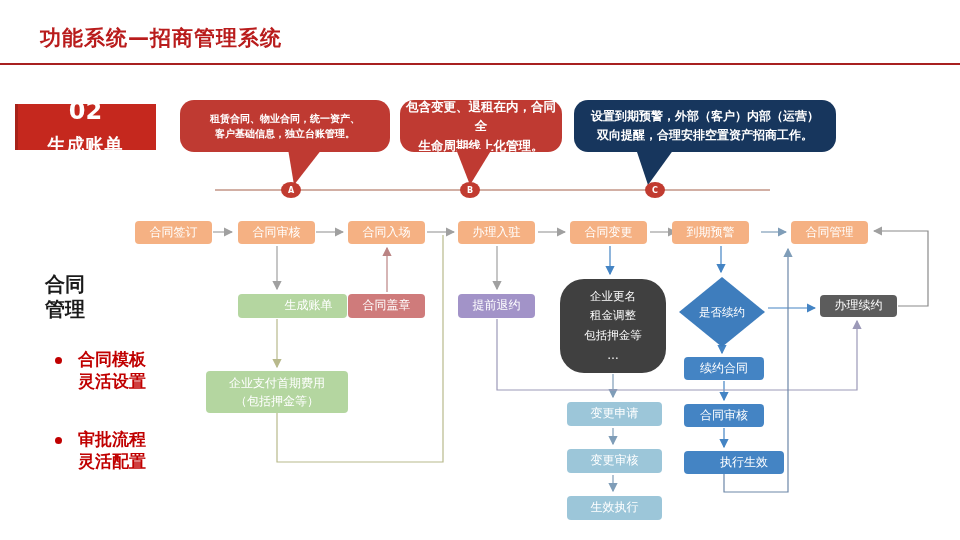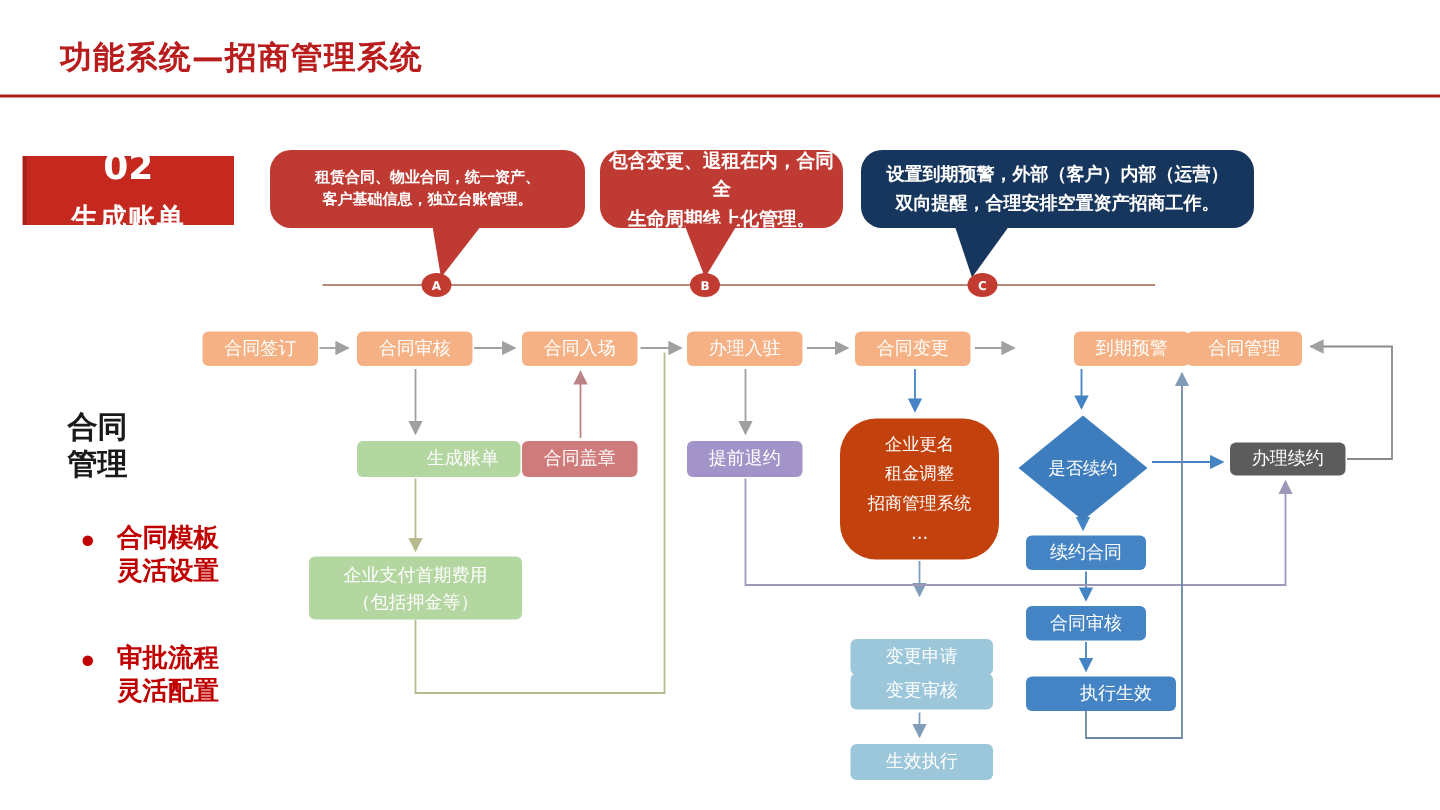--- a/index.html
+++ b/index.html
@@ -50,21 +50,21 @@
     z-index:2;
   }
   .orange{background:#f5b183;}
   .green{background:#b4d6a0;}
   .rose{background:#cf7b7b;}
   .purple{background:#a293c8;}
   .lightblue{background:#9cc6d9;}
   .blue{background:#4484c4;}
   .darkgray{background:#5c5c5c;}
   .teal-box{
-    background:#c2410c;border-radius:24px;line-height:1.7;font-size:11.5px;
+    background:#404040;border-radius:24px;line-height:1.7;font-size:11.5px;
     flex-direction:column;
   }
   .diamond{
     background:#3e7dbd;color:#fff;font-size:11.5px;font-weight:normal;
     clip-path:polygon(50% 0,100% 50%,50% 100%,0 50%);
     display:flex;flex-direction:row;align-items:center;justify-content:center;
     line-height:1.3;text-align:center;z-index:2;
   }
   svg.overlay{position:absolute;left:0;top:0;width:960px;height:540px;z-index:1;pointer-events:none;}
 </style>
@@ -174,45 +174,45 @@
   <path d="M 497,319 L 497,390 L 857,390 L 857,321" stroke="#9c99b8" stroke-width="1.2" fill="none" marker-end="url(#m-lav)"></path>
   <path d="M 724,474 L 724,492 L 788,492 L 788,249" stroke="#6d87a8" stroke-width="1.2" fill="none" marker-end="url(#m-steel)"></path>
   <path d="M 898,306 L 928,306 L 928,231 L 874,231" stroke="#8a8a8a" stroke-width="1.2" fill="none" marker-end="url(#m-gray)"></path>
 </svg>
 
 <div class="abs node orange" style="left:135px;top:221px;width:77px;height:23px;">合同签订</div>
 <div class="abs node orange" style="left:238px;top:221px;width:77px;height:23px;">合同审核</div>
 <div class="abs node orange" style="left:348px;top:221px;width:77px;height:23px;">合同入场</div>
 <div class="abs node orange" style="left:458px;top:221px;width:77px;height:23px;">办理入驻</div>
 <div class="abs node orange" style="left:570px;top:221px;width:77px;height:23px;">合同变更</div>
-<div class="abs node orange" style="left:716px;top:221px;width:77px;height:23px;">到期预警</div>
+<div class="abs node orange" style="left:672px;top:221px;width:77px;height:23px;">到期预警</div>
 <div class="abs node orange" style="left:791px;top:221px;width:77px;height:23px;">合同管理</div>
 
 <div class="abs node green" style="left:238px;top:294px;width:77px;height:24px;padding-left:32px;">生成账单</div>
 <div class="abs node rose" style="left:348px;top:294px;width:77px;height:24px;">合同盖章</div>
 <div class="abs node purple" style="left:458px;top:294px;width:77px;height:24px;">提前退约</div>
 
 <div class="abs node teal-box" style="left:560px;top:279px;width:106px;height:94px;">
   <span>企业更名</span>
   <span>租金调整</span>
-  <span>招商管理系统</span>
+  <span>包括押金等</span>
   <span>…</span>
 </div>
 
 <div class="abs diamond" style="left:679px;top:277px;width:86px;height:70px;">
   <span>是否</span>
   <span>续约</span>
 </div>
 
 <div class="abs node darkgray" style="left:820px;top:295px;width:77px;height:22px;">办理续约</div>
 
 <div class="abs node green" style="left:206px;top:371px;width:142px;height:42px;flex-direction:column;line-height:1.5;">
   <span>企业支付首期费用</span>
   <span>（包括押金等）</span>
 </div>
 
 <div class="abs node blue" style="left:684px;top:357px;width:80px;height:23px;">续约合同</div>
 <div class="abs node blue" style="left:684px;top:404px;width:80px;height:23px;">合同审核</div>
 <div class="abs node blue" style="left:684px;top:451px;width:80px;height:23px;padding-left:20px;">执行生效</div>
 
-<div class="abs node lightblue" style="left:567px;top:402px;width:95px;height:24px;margin-top:24px;">变更申请</div>
+<div class="abs node lightblue" style="left:567px;top:402px;width:95px;height:24px;">变更申请</div>
 <div class="abs node lightblue" style="left:567px;top:449px;width:95px;height:24px;">变更审核</div>
 <div class="abs node lightblue" style="left:567px;top:496px;width:95px;height:24px;">生效执行</div>
 
 </body></html>

